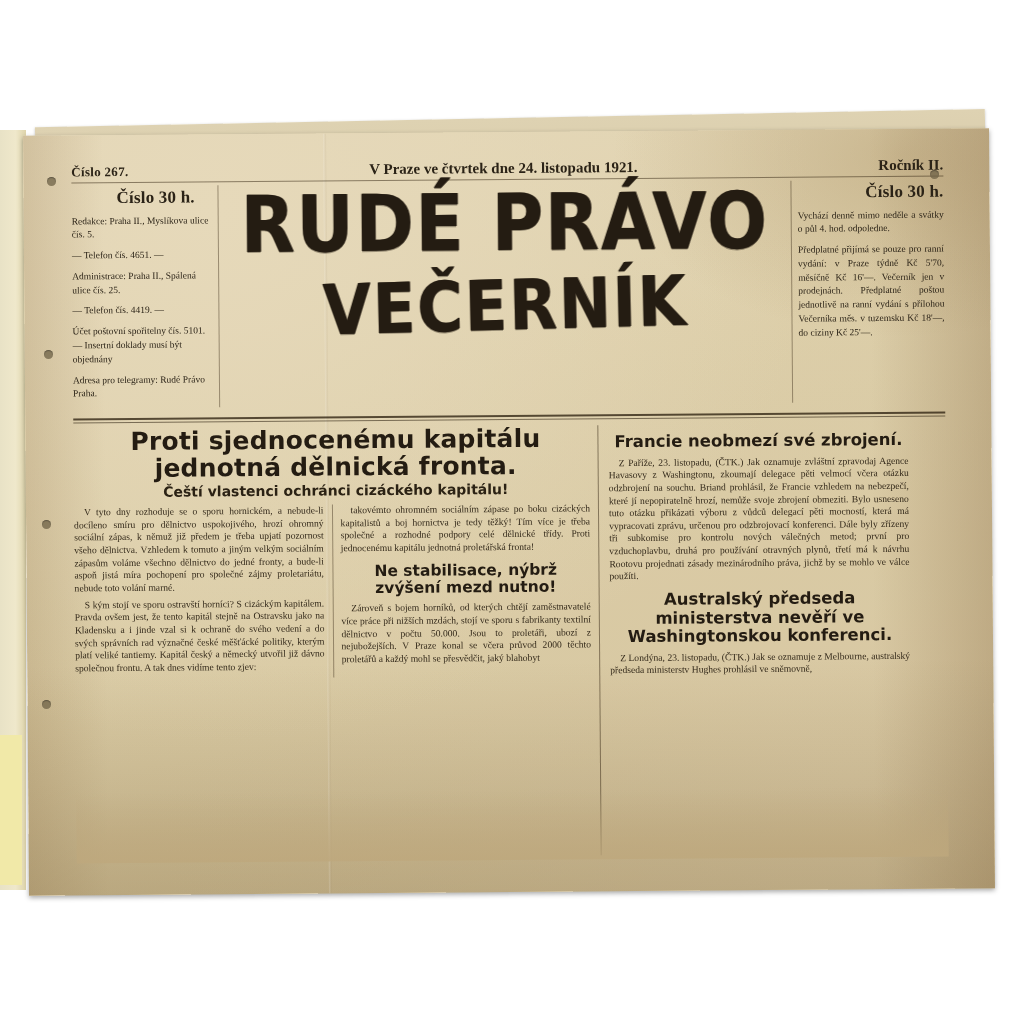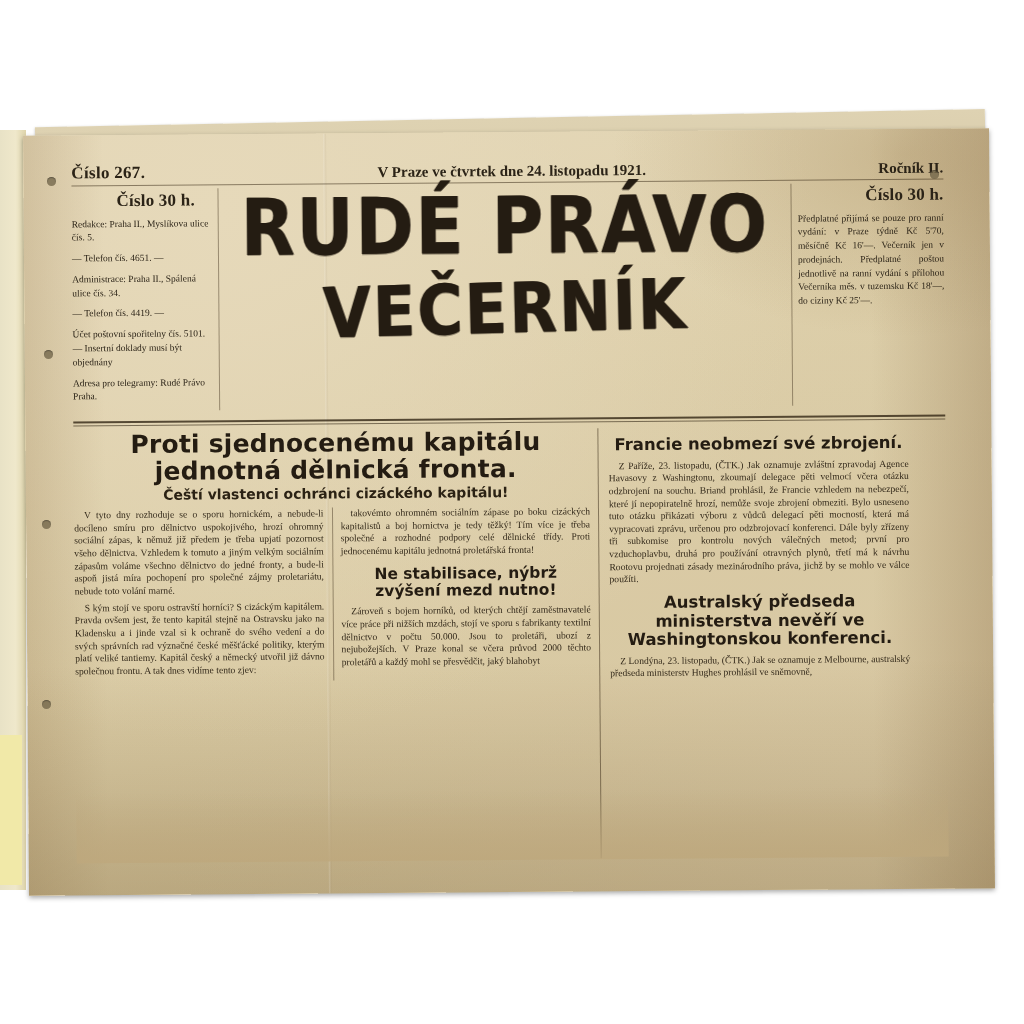--- a/index.html
+++ b/index.html
@@ -118,21 +118,21 @@
   .topline {
     display: flex;
     align-items: flex-end;
     justify-content: space-between;
     font-family: "Liberation Serif", serif;
     border-bottom: 1px solid rgba(60,45,25,.55);
     padding-bottom: 2px;
   }
   .topline .cislo {
     font-weight: bold;
-    font-size: 17px;
+    font-size: 13px;
     letter-spacing: .3px;
   }
   .topline .datum {
     font-weight: bold;
     font-size: 15px;
   }
   .topline .rocnik {
     font-weight: bold;
     font-size: 15px;
   }
@@ -286,33 +286,34 @@
         <div class="datum">V Praze ve čtvrtek dne 24. listopadu 1921.</div>
         <div class="rocnik">Ročník II.</div>
       </div>
 
       <div class="masthead">
 
         <div class="col-left">
           <div class="price">Číslo 30 h.</div>
           <div class="sidebar-block">Redakce: Praha II., Myslíkova ulice čís. 5.</div>
           <div class="sidebar-block">— Telefon čís. 4651. —</div>
-          <div class="sidebar-block">Administrace: Praha II., Spálená ulice čís. 34.</div>
+          <div class="sidebar-block">Administrace: Praha II., Spálená ulice čís. 25.</div>
           <div class="sidebar-block">— Telefon čís. 4419. —</div>
           <div class="sidebar-block">Účet poštovní spořitelny čís. 5101. — Insertní doklady musí být objednány</div>
           <div class="sidebar-block">Adresa pro telegramy: Rudé Právo Praha.</div>
         </div>
 
         <div class="title-wrap">
           <div class="title-1">RUDÉ PRÁVO</div>
           <div class="title-2">VEČERNÍK</div>
         </div>
 
         <div class="col-right">
           <div class="price right">Číslo 30 h.</div>
+          <div class="sidebar-block">Vychází denně mimo neděle a svátky o půl 4. hod. odpoledne.</div>
           <div class="sidebar-block">Předplatné přijímá se pouze pro ranní vydání: v Praze týdně Kč 5'70, měsíčně Kč 16'—. Večerník jen v prodejnách. Předplatné poštou jednotlivě na ranní vydání s přílohou Večerníka měs. v tuzemsku Kč 18'—, do ciziny Kč 25'—.</div>
         </div>
 
       </div>
 
       <div class="rule-thick"></div>
 
       <div class="body-area">
 
         <div style="width:524px;">

